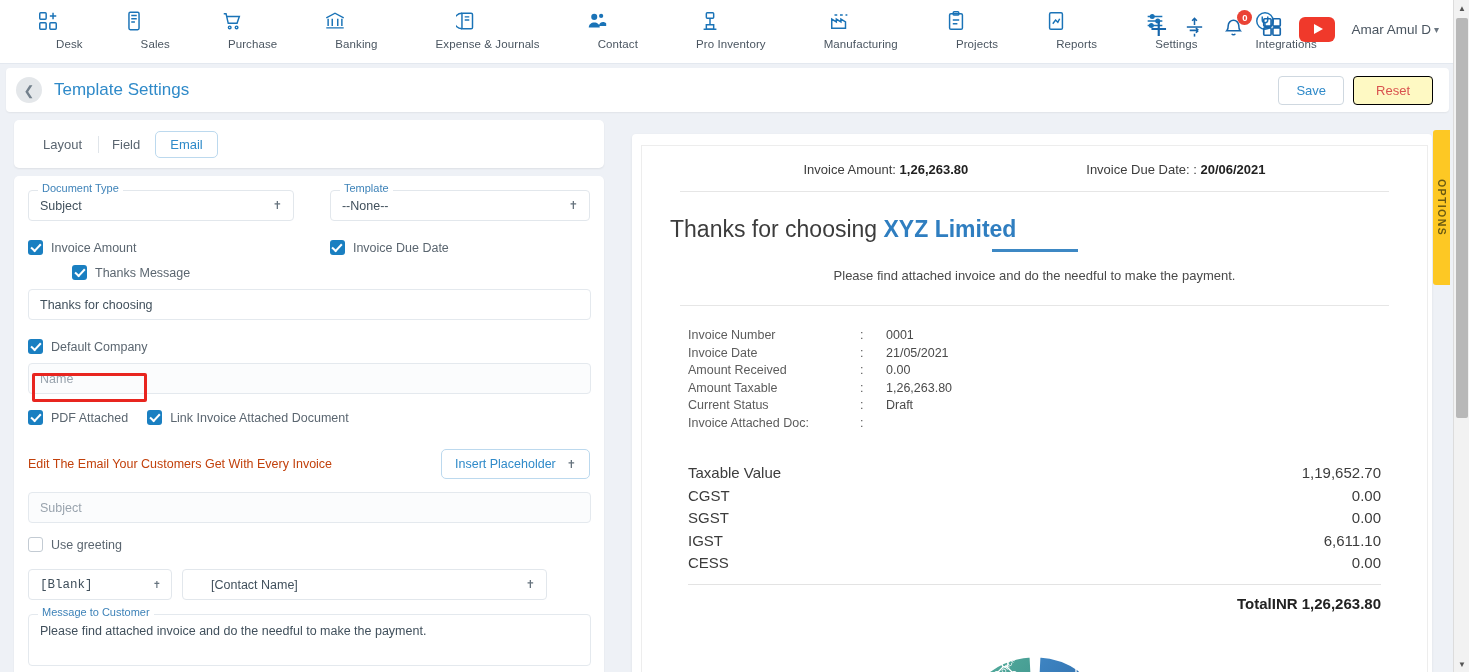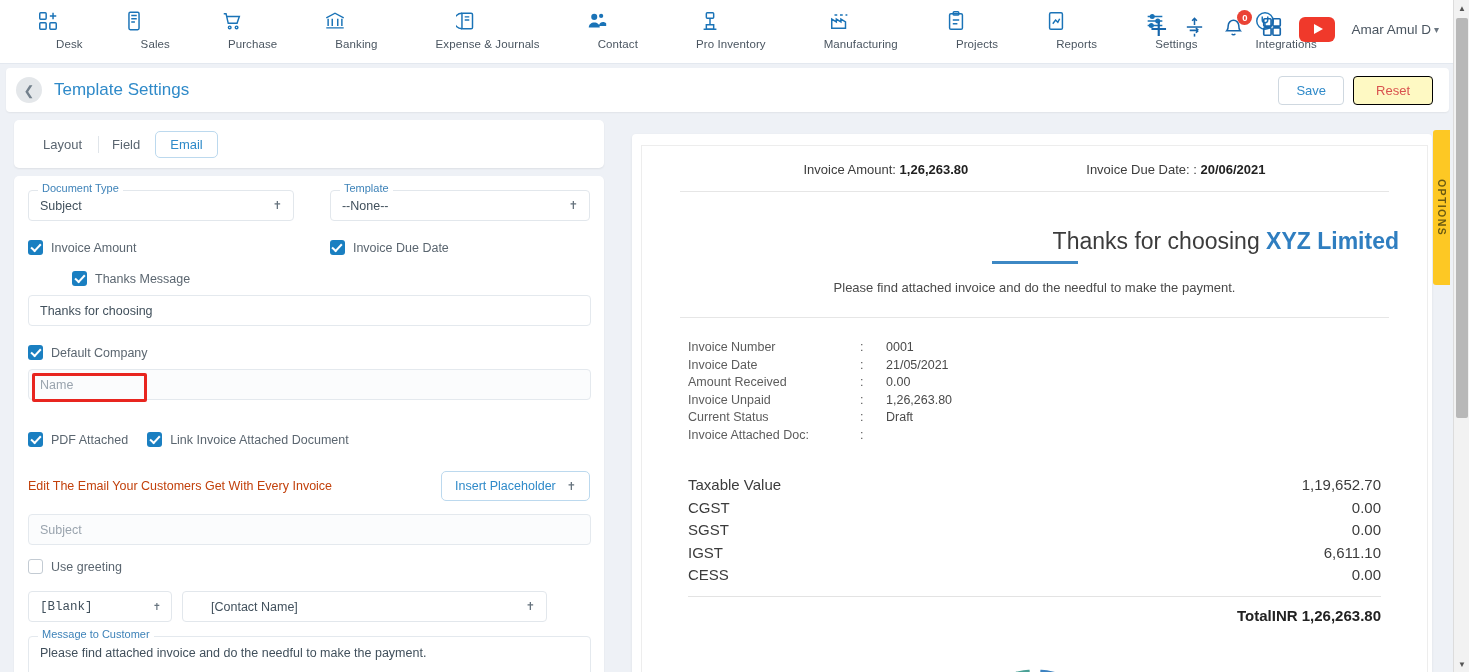--- a/index.html
+++ b/index.html
@@ -95,21 +95,21 @@
     font-size: 11px; color: #3d82b8;
   }
   .select {
     width: 100%; height: 31px; border: 1px solid #e2e7ec; border-radius: 4px;
     background: #fff; display: flex; align-items: center; padding: 0 11px;
     font-size: 12.5px; color: #41505c; cursor: pointer;
   }
   .chev { margin-left: auto; color: #66737e; font-size: 11px; }
 
   .cbrow { display: flex; align-items: center; margin-top: 19px; }
-  .cbrow.tight { margin-top: 16px; padding-left: 44px; }
+  .cbrow.tight { margin-top: 10px; padding-left: 44px; }
   .cb {
     width: 15px; height: 15px; border-radius: 3px; flex: none;
     display: flex; align-items: center; justify-content: center; cursor: pointer;
   }
   .cb.on { background: #1a7fc1; }
   .cb.on::after {
     content: ""; width: 4px; height: 8px; border: solid #fff;
     border-width: 0 2px 2px 0; transform: rotate(43deg) translate(-1px,-1px);
   }
   .cb.off { background: #fff; border: 1px solid #c3cbd3; }
@@ -158,21 +158,21 @@
     position: absolute; left: 9px; top: 11px; width: 787px; height: 530px;
     background: #fff; border: 1px solid #ededed; border-left: 1px solid #ededed;
     padding: 16px 28px 0 28px;
   }
   .pv-toprow { display: flex; justify-content: center; gap: 118px; font-size: 13px; color: #3c3c3c; }
   .pv-toprow .k { color: #3c3c3c; }
   .pv-toprow .v { font-weight: bold; color: #222; }
   .pv-divider { height: 1px; background: #e6e6e6; margin: 14px 10px 0 10px; }
 
   .pv-thanks {
-    text-align: right; font-size: 23px; color: #3c3c3c; margin-top: 36px; font-weight: 400;
+    text-align: left; font-size: 23px; color: #3c3c3c; margin-top: 24px; font-weight: 400;
   }
   .pv-thanks .co { color: #2f7ec0; font-weight: bold; }
   .pv-underline { width: 86px; height: 3px; background: #3d88c4; margin: 6px auto 0 auto; }
   .pv-sub { text-align: center; font-size: 13px; color: #4a4a4a; margin-top: 16px; }
   .pv-divider2 { height: 1px; background: #e6e6e6; margin: 22px 10px 0 10px; }
 
   .pv-meta { margin-top: 21px; padding-left: 18px; }
   .pv-meta .mrow { display: flex; font-size: 12.5px; color: #5c5c5c; line-height: 17.5px; }
   .pv-meta .mk { width: 172px; }
   .pv-meta .mc { width: 26px; }
@@ -465,21 +465,21 @@
 
       <div class="textinput" placeholder="Thanks for choosing">Thanks for choosing</div>
 
       <div class="cbrow">
         <span class="cb on"></span>
         <span class="cblabel">Default Company</span>
       </div>
 
       <div class="textinput ph" placeholder="Name">Name</div>
 
-      <div class="cbrow" style="margin-top:32px">
+      <div class="cbrow" style="margin-top:16px">
         <span class="cb on"></span>
         <span class="cblabel">PDF Attached</span>
         <span class="cb on" style="margin-left:19px"></span>
         <span class="cblabel">Link Invoice Attached Document</span>
       </div>
 
       <div class="hintrow">
         <span class="hint">Edit The Email Your Customers Get With Every Invoice</span>
         <button class="insertbtn">
           <span>Insert Placeholder</span>
@@ -546,21 +546,21 @@
           <span class="mk">Invoice Date</span>
           <span class="mc">:</span>
           <span class="mv">21/05/2021</span>
         </div>
         <div class="mrow">
           <span class="mk">Amount Received</span>
           <span class="mc">:</span>
           <span class="mv">0.00</span>
         </div>
         <div class="mrow">
-          <span class="mk">Invoice Unpaid</span>
+          <span class="mk">Amount Taxable</span>
           <span class="mc">:</span>
           <span class="mv">1,26,263.80</span>
         </div>
         <div class="mrow">
           <span class="mk">Current Status</span>
           <span class="mc">:</span>
           <span class="mv">Draft</span>
         </div>
         <div class="mrow">
           <span class="mk">Invoice Attached Doc:</span>

